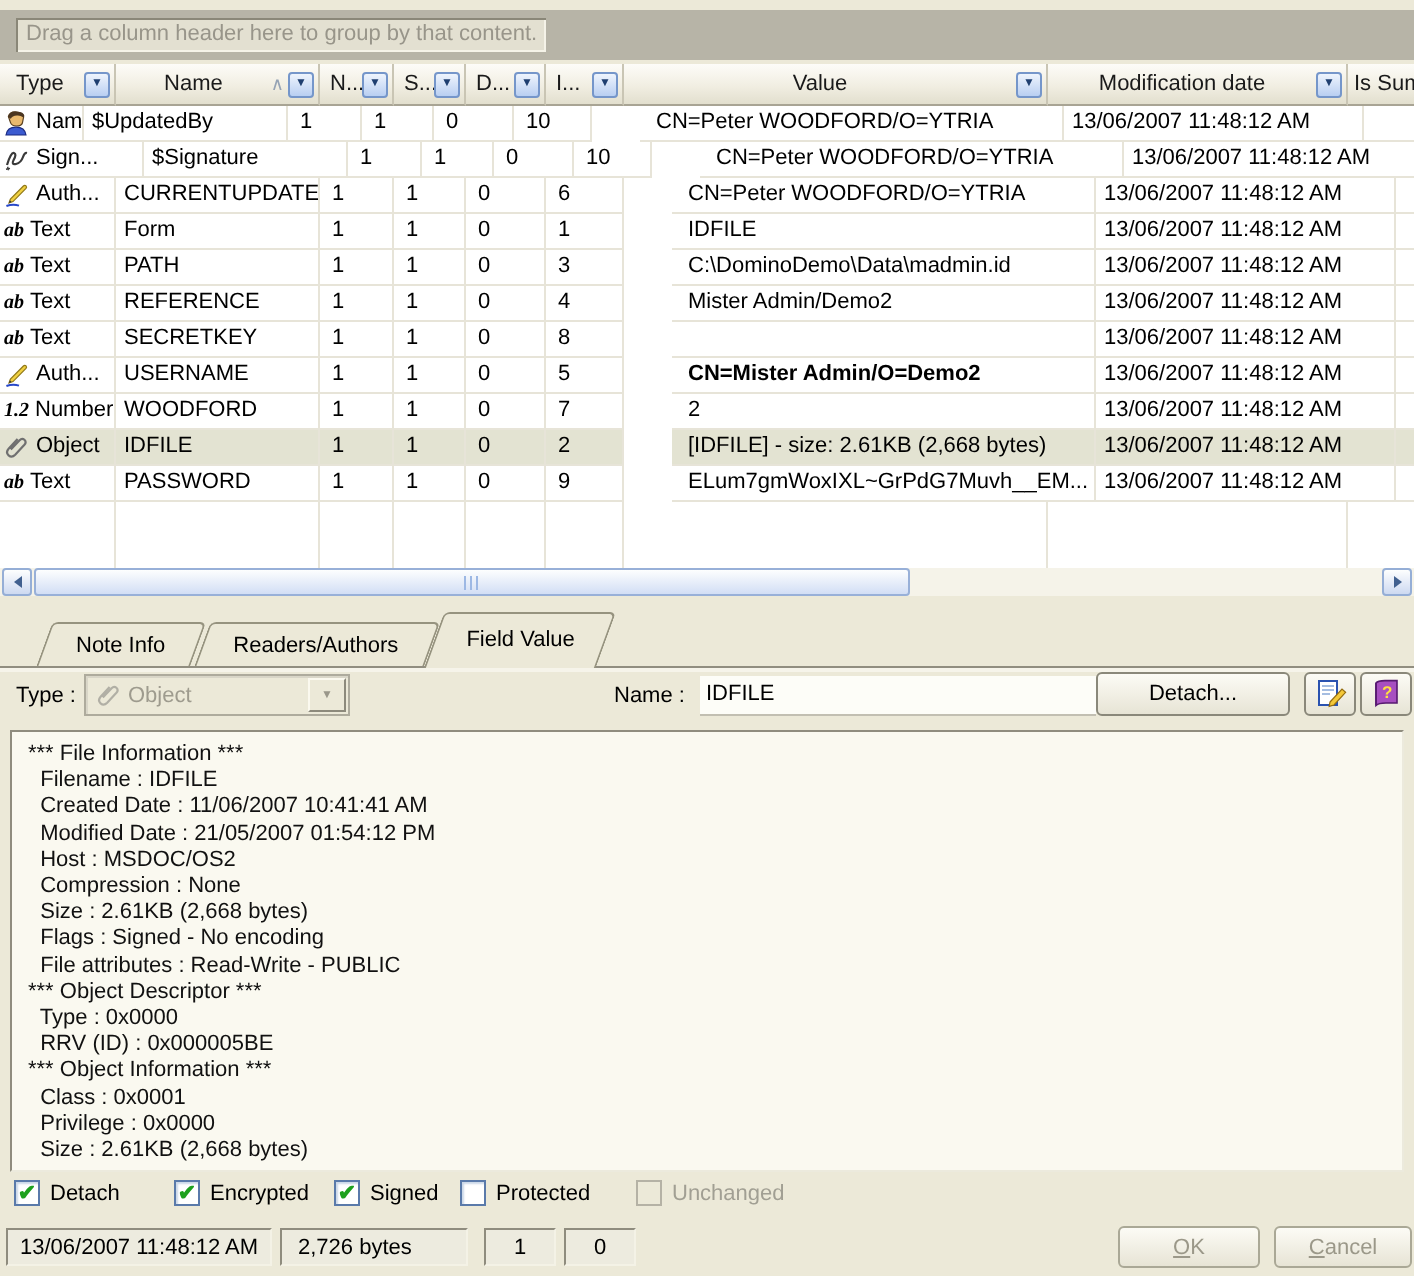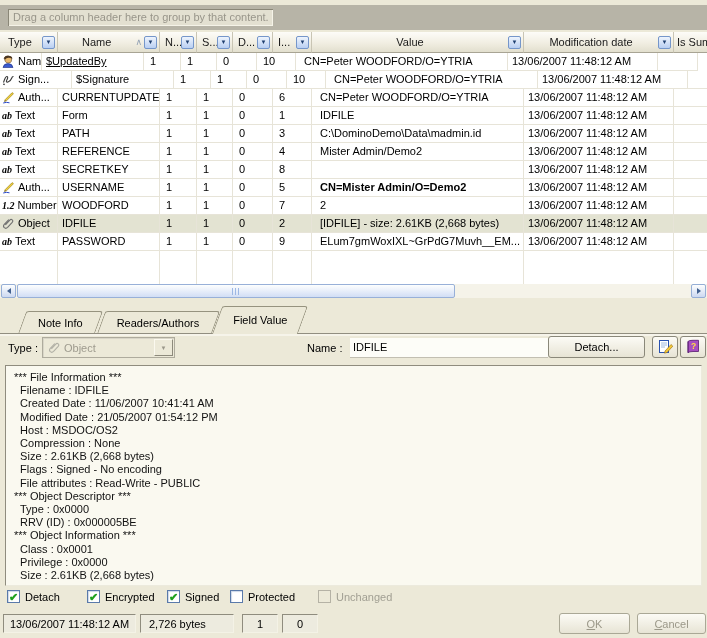--- a/index.html
+++ b/index.html
@@ -38,21 +38,21 @@
   .grow.filler{height:33px;}
   .gcell{
     box-sizing:border-box;border-right:1px solid #e7e4d8;border-bottom:1px solid #e7e4d8;
     line-height:17px;white-space:nowrap;overflow:hidden;flex:0 0 auto;background:#fff;
   }
   .grow.filler .gcell{border-bottom:none;height:33px;}
   .grow.selected .gcell{background:#e3e3d2;}
   .c0{padding-left:2px;display:flex;align-items:center;}
   .c1{padding-left:4px;}
   .c2,.c3,.c4,.c5{padding-left:6px;}
-  .c6{padding-left:8px;}
+  .c6{padding-left:8px;margin-left:24px;}
   .c7{padding-left:4px;}
   .icon13{width:13px;height:13px;margin-right:3px;flex:0 0 13px;}
   .txticon{font:italic bold 10px "Liberation Serif",serif;margin-right:3px;flex:0 0 auto;}
   
   #hscroll{position:absolute;left:0;top:284px;width:707px;height:14px;background:#f5f3e9;}
   .sbtn{
     position:absolute;top:0;width:15px;height:14px;box-sizing:border-box;border-radius:2px;
     background:linear-gradient(#fdfefe,#cdd9f1);border:1px solid #95aed6;
     display:flex;align-items:center;justify-content:center;
   }
@@ -187,21 +187,21 @@
         <div class="gcell c0" style="width: 42px;">
           <span style="display: inline-flex;">
             <svg class="icon13" viewBox="0 0 13 13">
               <path d="M2.2 3.2 Q3 0.8 6 1 Q9.5 1.2 9.8 3.5 L9.2 6.5 Q8.8 8 6.2 8 Q3.8 8 3.2 6.2 Z" fill="#e9b96e" stroke="#5a4020" stroke-width="0.6"></path>
               <path d="M2 3.5 Q2.5 0.5 6.2 0.7 Q10 0.9 10.2 3 L9.8 3.8 Q8 2.6 6.5 2.8 Q4 3 3.4 4.4 Z" fill="#4a3520"></path>
               <path d="M1 12.5 Q1.6 8.6 6 8.6 Q10.4 8.6 11 12.5 Z" fill="#3b5bd0" stroke="#1a2a80" stroke-width="0.6"></path>
             </svg>
           </span>
           <span>Names</span>
         </div>
-        <div class="gcell c1" style="width: 102px; text-decoration: underline;">$UpdatedBy</div>
+        <div class="gcell c1" style="width: 102px;">$UpdatedBy</div>
         <div class="gcell c2" style="width: 37px;">1</div>
         <div class="gcell c3" style="width: 36px;">1</div>
         <div class="gcell c4" style="width: 40px;">0</div>
         <div class="gcell c5" style="width: 39px;">10</div>
         <div class="gcell c6" style="width: 212px;">CN=Peter WOODFORD/O=YTRIA</div>
         <div class="gcell c7" style="width: 150px;">13/06/2007 11:48:12 AM</div>
         <div class="gcell c8" style="width: 40px;"></div>
       </div>
       <div class="grow">
         <div class="gcell c0" style="width: 72px;">

